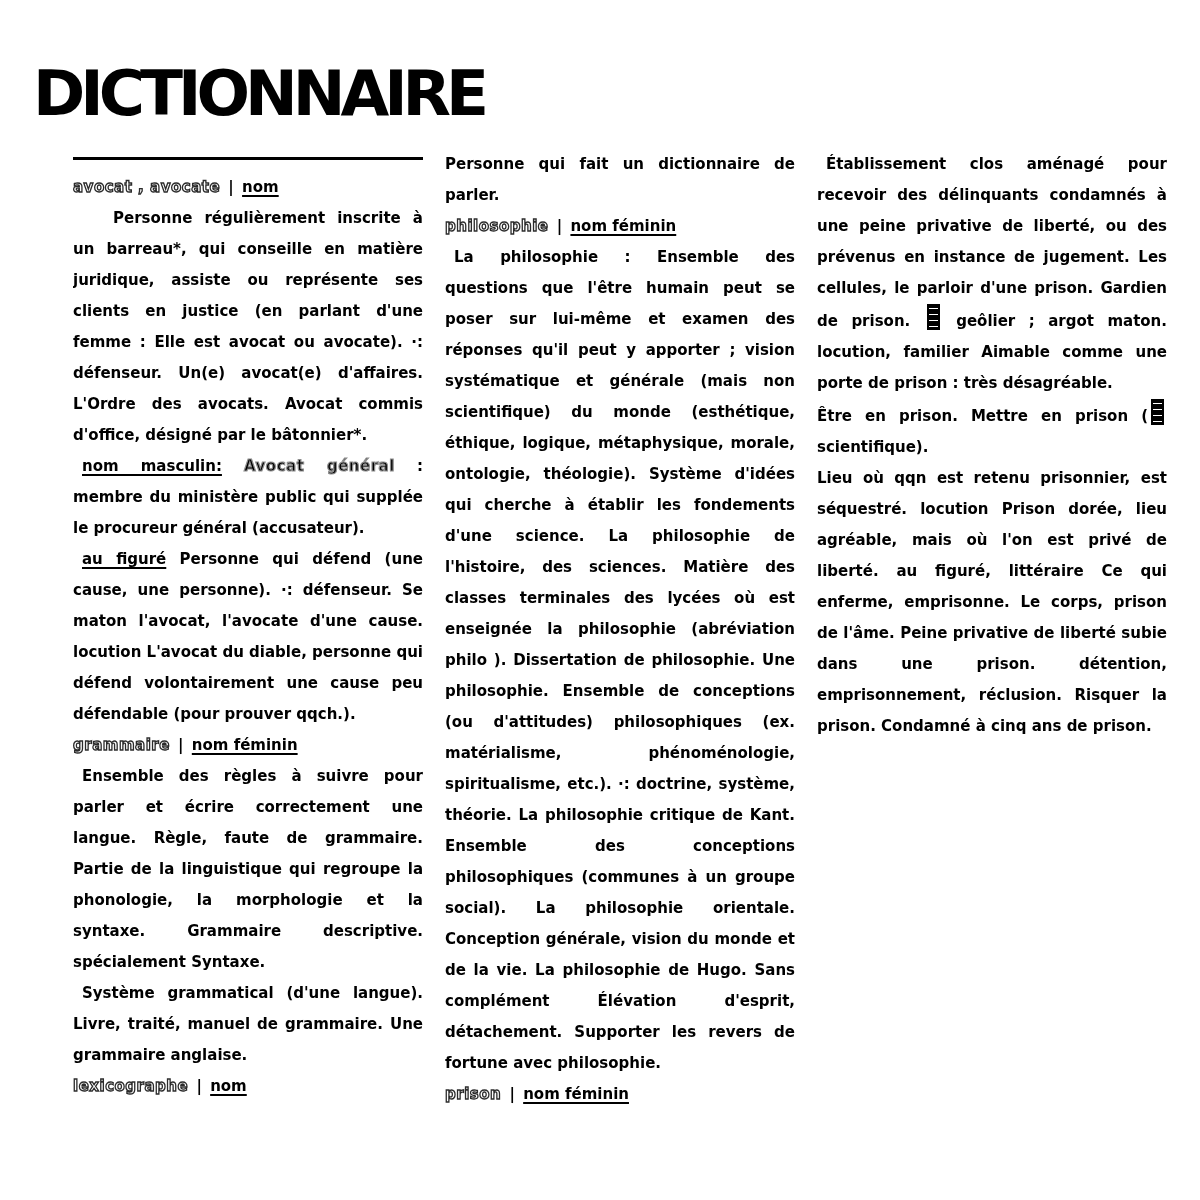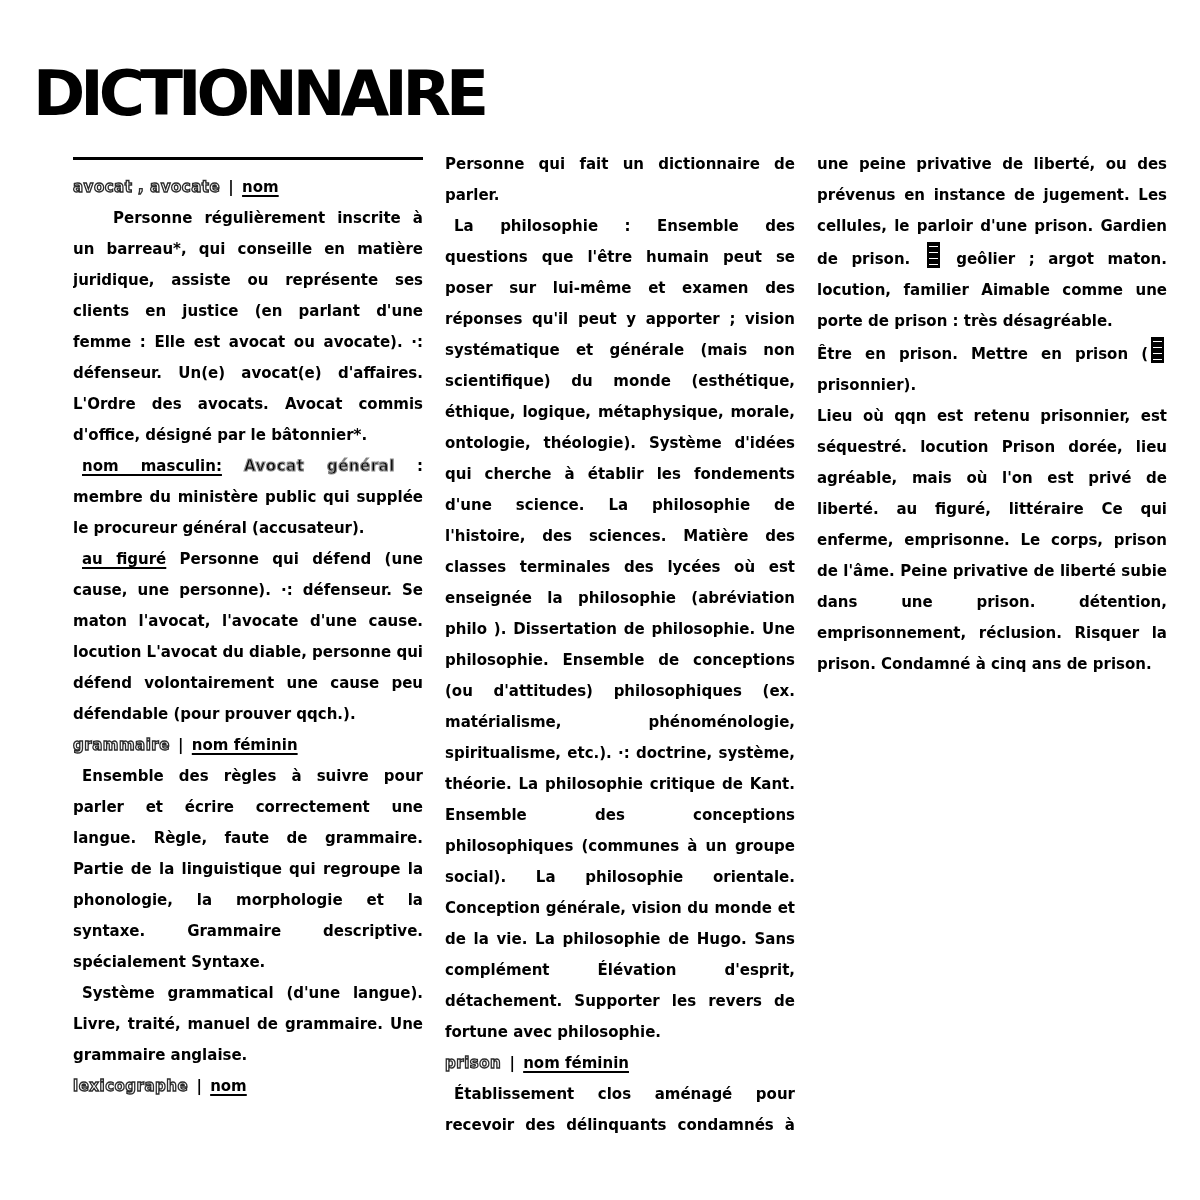--- a/index.html
+++ b/index.html
@@ -125,36 +125,41 @@
         <span class="hw">lexicographe</span>
         <span class="sep">|</span>
         <span class="pos">nom</span>
       </div>
       <p>
         <span>Personne qui fait un dictionnaire de parler.</span>
       </p>
     </section>
 
     <section class="entry">
+      <div class="hw-line">
+        <span class="hw">philosophie</span>
+        <span class="sep">|</span>
+        <span class="pos">nom féminin</span>
+      </div>
       <p class="ind-sm">
         <span>La philosophie : Ensemble des questions que l'être humain peut se poser sur lui-même et examen des réponses qu'il peut y apporter ; vision systématique et générale (mais non scientifique) du monde (esthétique, éthique, logique, métaphysique, morale, ontologie, théologie). Système d'idées qui cherche à établir les fondements d'une science. La philosophie de l'histoire, des sciences. Matière des classes terminales des lycées où est enseignée la philosophie (abréviation philo ). Dissertation de philosophie. Une philosophie. Ensemble de conceptions (ou d'attitudes) philosophiques (ex. matérialisme, phénoménologie, spiritualisme, etc.). ·: doctrine, système, théorie. La philosophie critique de Kant. Ensemble des conceptions philosophiques (communes à un groupe social). La philosophie orientale. Conception générale, vision du monde et de la vie. La philosophie de Hugo. Sans complément Élévation d'esprit, détachement. Supporter les revers de fortune avec philosophie.</span>
       </p>
     </section>
 
     <section class="entry">
       <div class="hw-line">
         <span class="hw">prison</span>
         <span class="sep">|</span>
         <span class="pos">nom féminin</span>
       </div>
       <p class="ind-sm">
         <span>Établissement clos aménagé pour recevoir des délinquants condamnés à une peine privative de liberté, ou des prévenus en instance de jugement. Les cellules, le parloir d'une prison. Gardien de prison. </span><span class="tofu"></span><span> geôlier ; argot maton. locution, familier Aimable comme une porte de prison : très désagréable.</span>
       </p>
       <p>
-        <span>Être en prison. Mettre en prison (</span><span class="tofu"></span><span> prisonnier).</span>
+        <span>Être en prison. Mettre en prison (</span><span class="tofu"></span><span> scientifique).</span>
       </p>
       <p>
         <span>Lieu où qqn est retenu prisonnier, est séquestré. locution Prison dorée, lieu agréable, mais où l'on est privé de liberté. au figuré, littéraire Ce qui enferme, emprisonne. Le corps, prison de l'âme. Peine privative de liberté subie dans une prison. détention, emprisonnement, réclusion. Risquer la prison. Condamné à cinq ans de prison.</span>
       </p>
     </section>
 
   </div>
 </div>
 
 </body></html>

